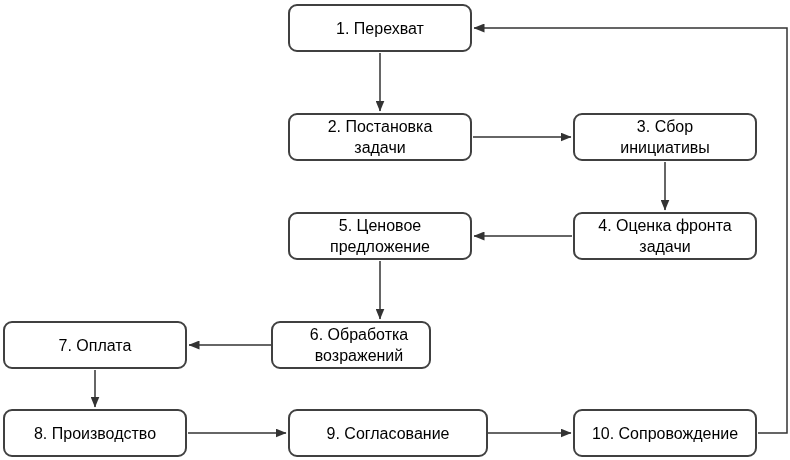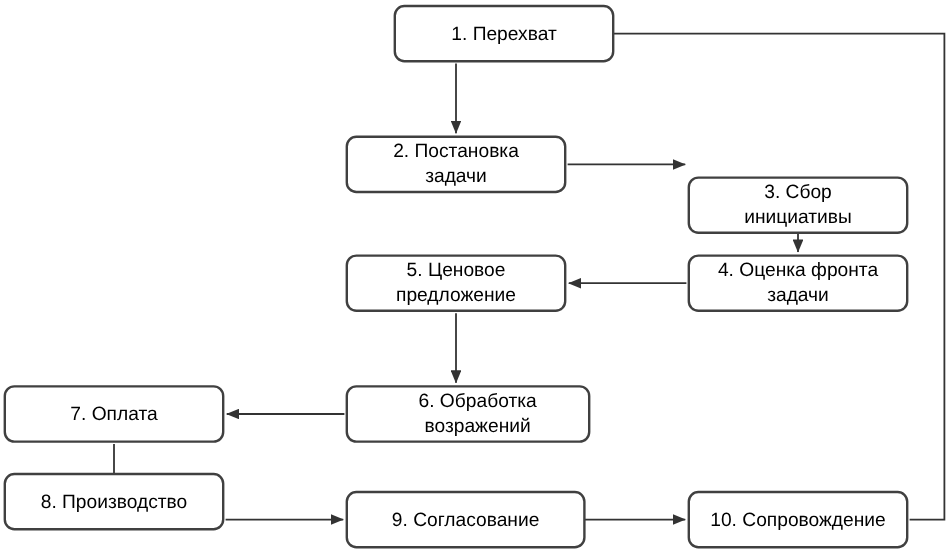--- a/index.html
+++ b/index.html
@@ -64,47 +64,47 @@
       <polyline points="473,137 571,137" marker-end="url(#arrowhead)"></polyline>
       <polyline points="665,162 665,210" marker-end="url(#arrowhead)"></polyline>
       <polyline points="572,236 474,236" marker-end="url(#arrowhead)"></polyline>
       <polyline points="380,261 380,319" marker-end="url(#arrowhead)"></polyline>
       <polyline points="287,345 189,345" marker-end="url(#arrowhead)"></polyline>
       <polyline points="95,370 95,407" marker-end="url(#arrowhead)"></polyline>
       <polyline points="188,433 286,433" marker-end="url(#arrowhead)"></polyline>
       <polyline points="473,433 571,433" marker-end="url(#arrowhead)"></polyline>
       <polyline points="758,433 787,433 787,28 474,28" marker-end="url(#arrowhead)"></polyline>
     </svg>
-<div class="node" style="left: 288px; top: 4px; width: 184px; height: 48px; margin-left: 40px;">
+<div class="node" style="left: 288px; top: 4px; width: 184px; height: 48px;">
       <span>1. Перехват</span>
     </div>
     <div class="node" style="left: 288px; top: 113px; width: 184px; height: 48px;">
       <span>2. Постановка</span>
       <span>задачи</span>
     </div>
-    <div class="node" style="left: 573px; top: 113px; width: 184px; height: 48px; margin-top: 34px;">
+    <div class="node" style="left: 573px; top: 113px; width: 184px; height: 48px;">
       <span>3. Сбор</span>
       <span>инициативы</span>
     </div>
     <div class="node" style="left: 573px; top: 212px; width: 184px; height: 48px;">
       <span>4. Оценка фронта</span>
       <span>задачи</span>
     </div>
     <div class="node" style="left: 288px; top: 212px; width: 184px; height: 48px;">
       <span>5. Ценовое</span>
       <span>предложение</span>
     </div>
-    <div class="node" style="left: 288px; top: 321px; width: 204px; height: 48px; padding-left: 16px;">
+    <div class="node" style="left: 271px; top: 321px; width: 160px; height: 48px; padding-left: 16px;">
       <span>6. Обработка</span>
       <span>возражений</span>
     </div>
     <div class="node" style="left: 3px; top: 321px; width: 184px; height: 48px;">
       <span>7. Оплата</span>
     </div>
-    <div class="node" style="left: 3px; top: 394px; width: 184px; height: 48px;">
+    <div class="node" style="left: 3px; top: 409px; width: 184px; height: 48px;">
       <span>8. Производство</span>
     </div>
     <div class="node" style="left: 288px; top: 409px; width: 200px; height: 48px;">
       <span>9. Согласование</span>
     </div>
     <div class="node" style="left: 573px; top: 409px; width: 184px; height: 48px;">
       <span>10. Сопровождение</span>
     </div>
   </div>
 

